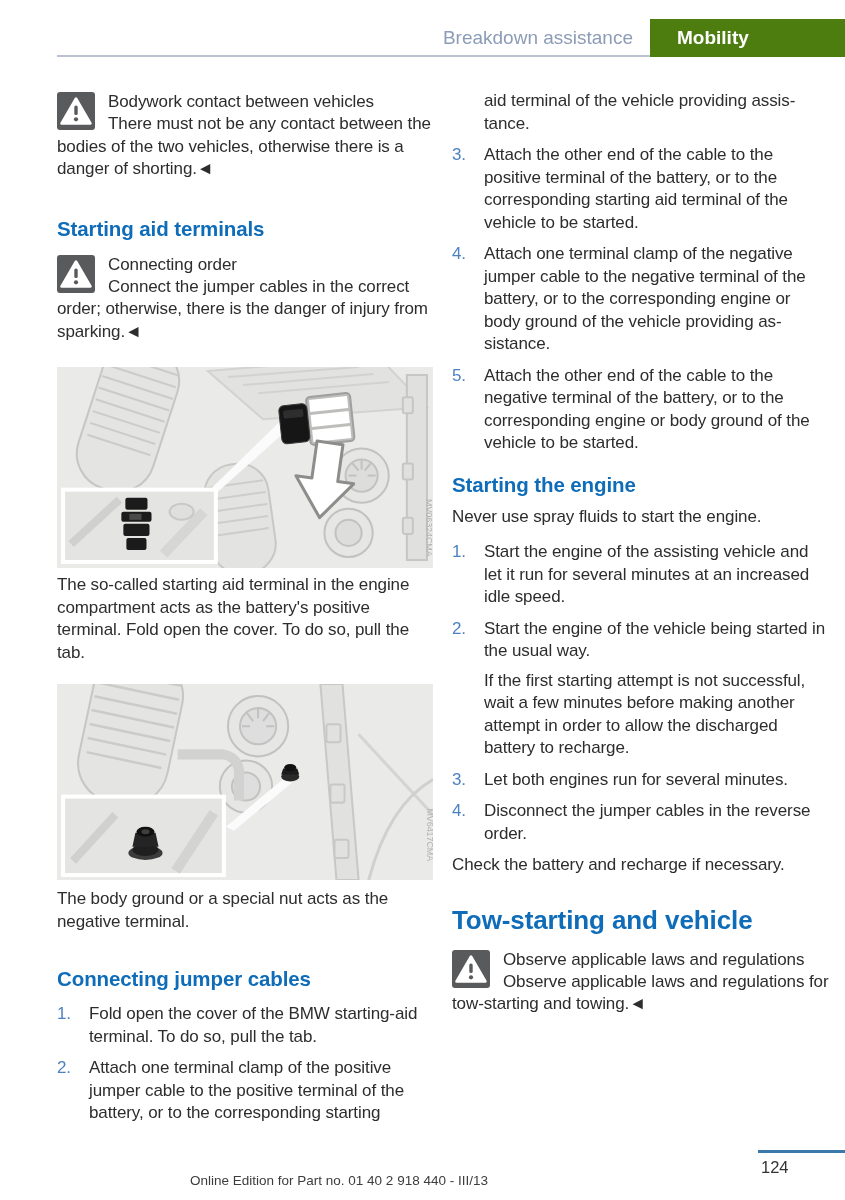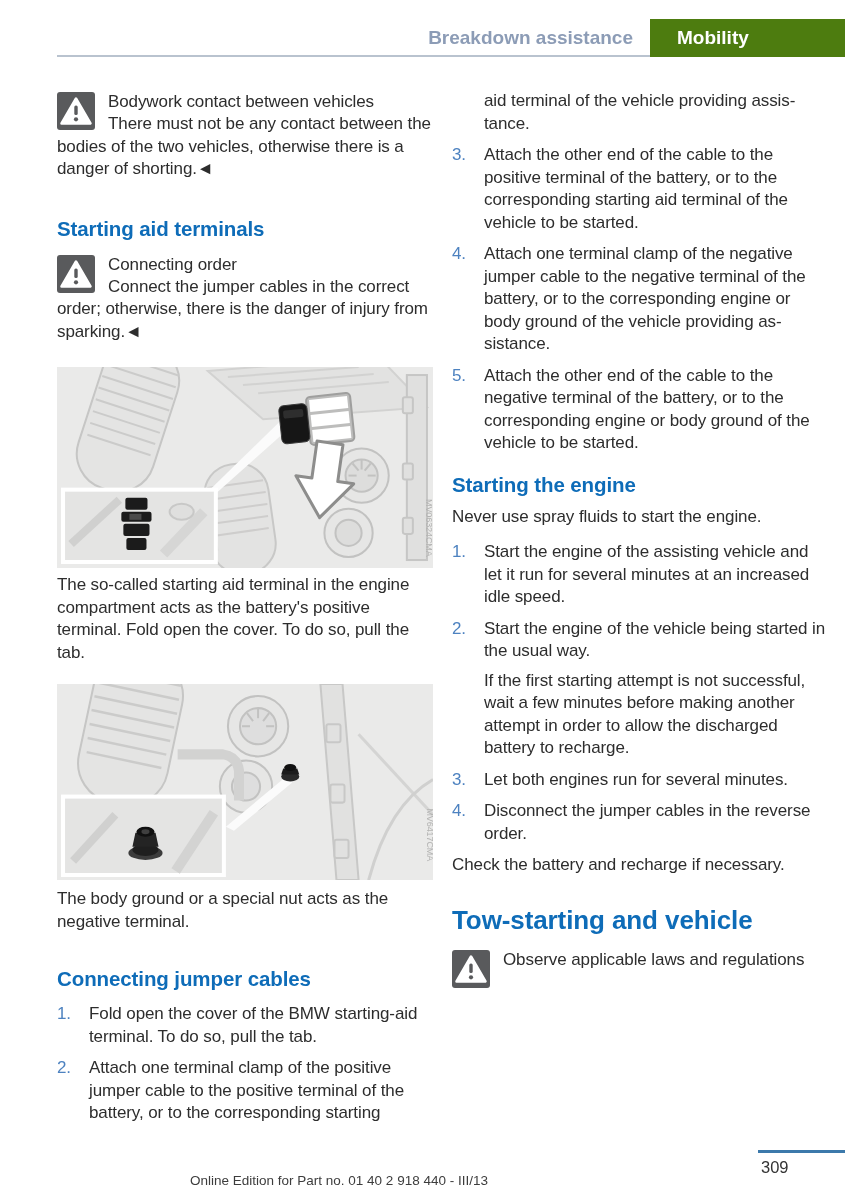--- a/index.html
+++ b/index.html
@@ -2,21 +2,21 @@
 <html lang="en"><head>
 <meta charset="utf-8">
 <style>
   html,body{margin:0;padding:0;background:#ffffff;}
   .page{
     position:relative;width:845px;height:1200px;background:#ffffff;overflow:hidden;
     font-family:"Liberation Sans",sans-serif;color:#2d2d2d;
   }
   
   .hdr-breadcrumb{
-    position:absolute;top:27px;right:212px;font-size:19px;font-weight:bold;color:#8c9cb6;
+    position:absolute;top:27px;right:212px;font-size:19px;font-weight:normal;color:#8c9cb6;
   }
   .hdr-tab{
     position:absolute;top:19px;left:650px;width:195px;height:38px;background:#4d7c0f;z-index:2;
   }
   .hdr-tab span{display:block;padding-left:27px;line-height:38px;font-size:19px;font-weight:bold;color:#ffffff;}
   .hdr-rule{position:absolute;top:55px;left:57px;width:788px;height:2px;background:#b9c3cf;}
   
   .col{position:absolute;top:90px;font-size:17px;line-height:22.5px;letter-spacing:-0.1px;hyphens:manual;}
   .col-left{left:57px;width:376px;}
   .col-right{left:452px;width:378px;}
@@ -299,21 +299,22 @@
     <div class="warning">
       <span class="warn-icon">
         <svg viewBox="0 0 38 38">
             <rect width="38" height="38" rx="3" fill="#595a5c"></rect>
             <path d="M19 6.5 L33.5 31.5 H4.5 Z" fill="#ffffff" stroke="#ffffff" stroke-width="2.5" stroke-linejoin="round"></path>
             <rect x="17.3" y="13.5" width="3.4" height="9.5" rx="1.5" fill="#595a5c"></rect>
             <circle cx="19" cy="27.3" r="2.1" fill="#595a5c"></circle>
           </svg>
       </span>
       <div class="warn-title">Observe applicable laws and regulations</div>
+      <div class="warn-body">Observe applicable laws and regulations for tow-starting and towing.◄</div>
       <div class="clear"></div>
     </div>
   </div>
 
   <div class="foot-edition">Online Edition for Part no. 01 40 2 918 440 - III/13</div>
   <div class="foot-rule"></div>
-  <div class="foot-page">309</div>
+  <div class="foot-page">124</div>
 
 </div>
 
 </body></html>

